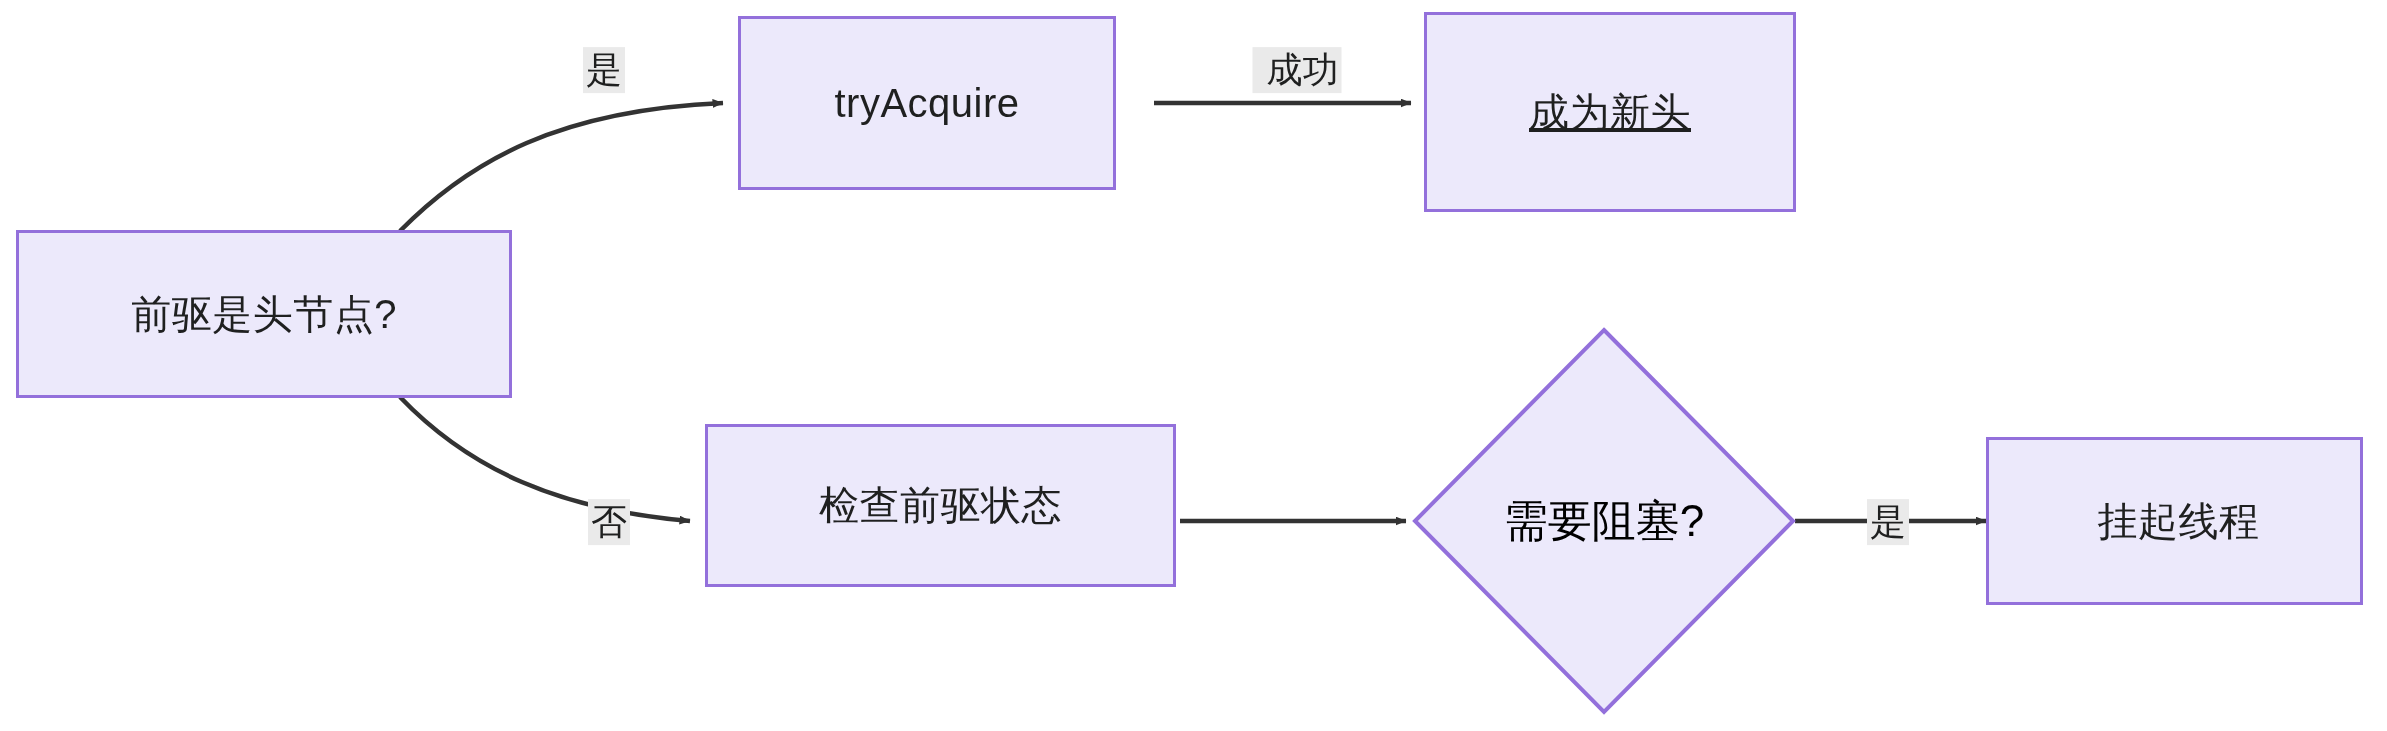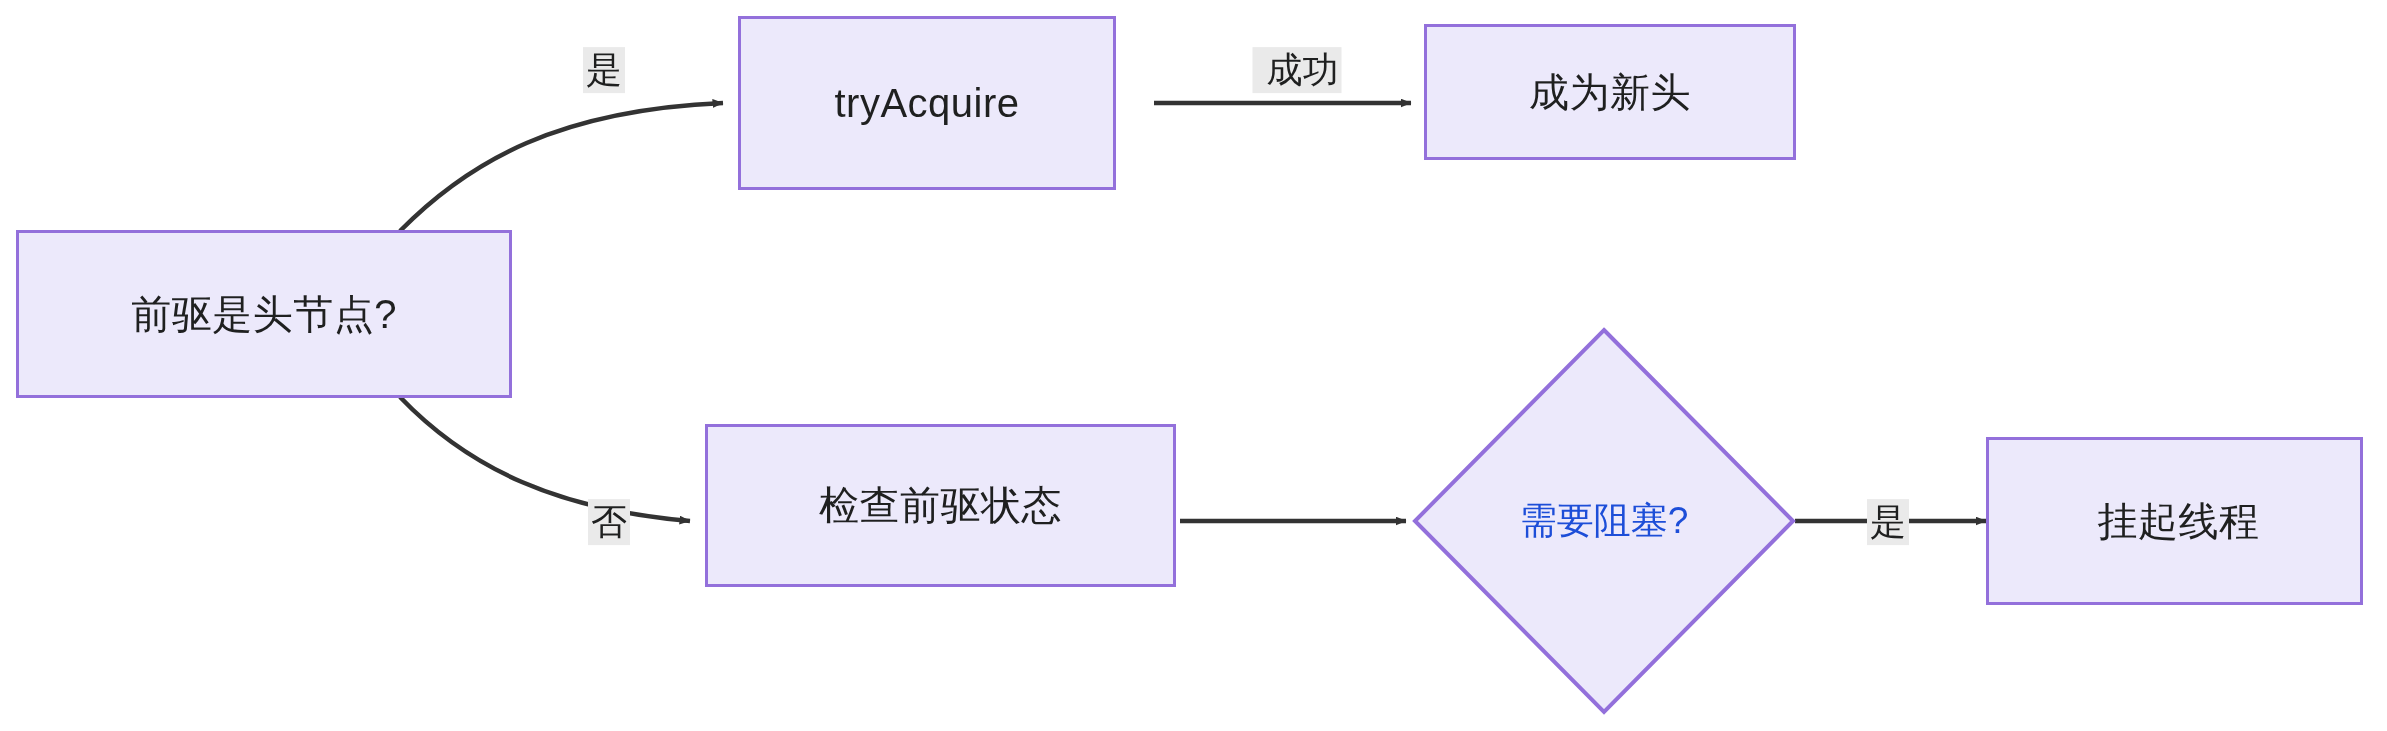--- a/index.html
+++ b/index.html
@@ -48,22 +48,22 @@
   .diamond-shape {
     position: absolute;
     left: 0;
     top: 0;
     width: 100%;
     height: 100%;
   }
   .diamond-label {
     position: relative;
     z-index: 2;
-    color: #1d4ed8;
-    font-size: 37px;
+    color: #000000;
+    font-size: 44px;
     white-space: nowrap;
   }
   .edge-label {
     position: absolute;
     background: #EAEAEA;
     color: #1f2020;
     font-size: 36px;
     line-height: 1.16;
     padding: 2px 3px;
     white-space: nowrap;
@@ -91,21 +91,21 @@
 
     <path d="M 1180,521 L 1406,521" fill="none" stroke="#333333" stroke-width="4.5" marker-end="url(#arrowhead)"></path>
 
     <path d="M 1795,521 L 1986,521" fill="none" stroke="#333333" stroke-width="4.5" marker-end="url(#arrowhead)"></path>
   </svg>
 
   <div class="node" style="left:16px; top:230px; width:496px; height:168px;">前驱是头节点?</div>
 
   <div class="node" style="left:738px; top:16px; width:378px; height:174px;">tryAcquire</div>
 
-  <div class="node" style="left:1424px; top:24px; width:372px; height:136px;">成为新头</div>
+  <div class="node" style="left:1424px; top:12px; width:372px; height:200px;text-decoration:underline;">成为新头</div>
 
   <div class="node" style="left:705px; top:424px; width:471px; height:163px;">检查前驱状态</div>
 
   <div class="node-diamond" style="left:1412px; top:327px; width:384px; height:388px;">
     <svg class="diamond-shape" viewBox="0 0 384 388" preserveAspectRatio="none">
       <polygon points="192,3 381,194 192,385 3,194" fill="#ECE9FB" stroke="#9370DB" stroke-width="4"></polygon>
     </svg>
     <span class="diamond-label">需要阻塞?</span>
   </div>
 

